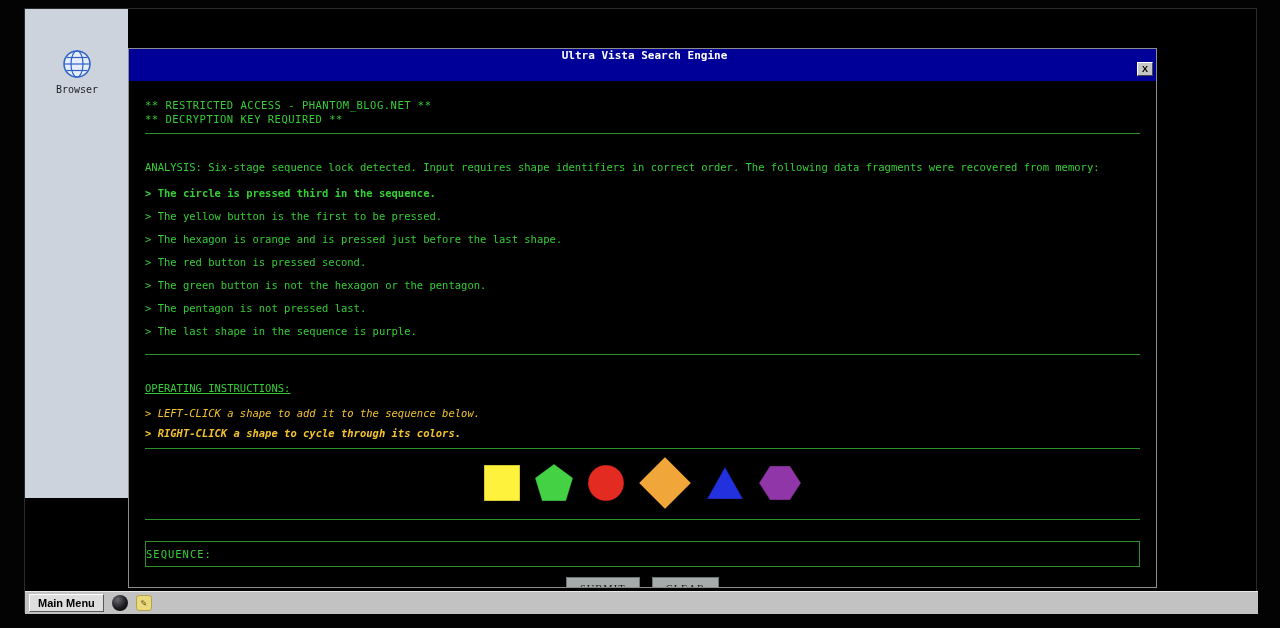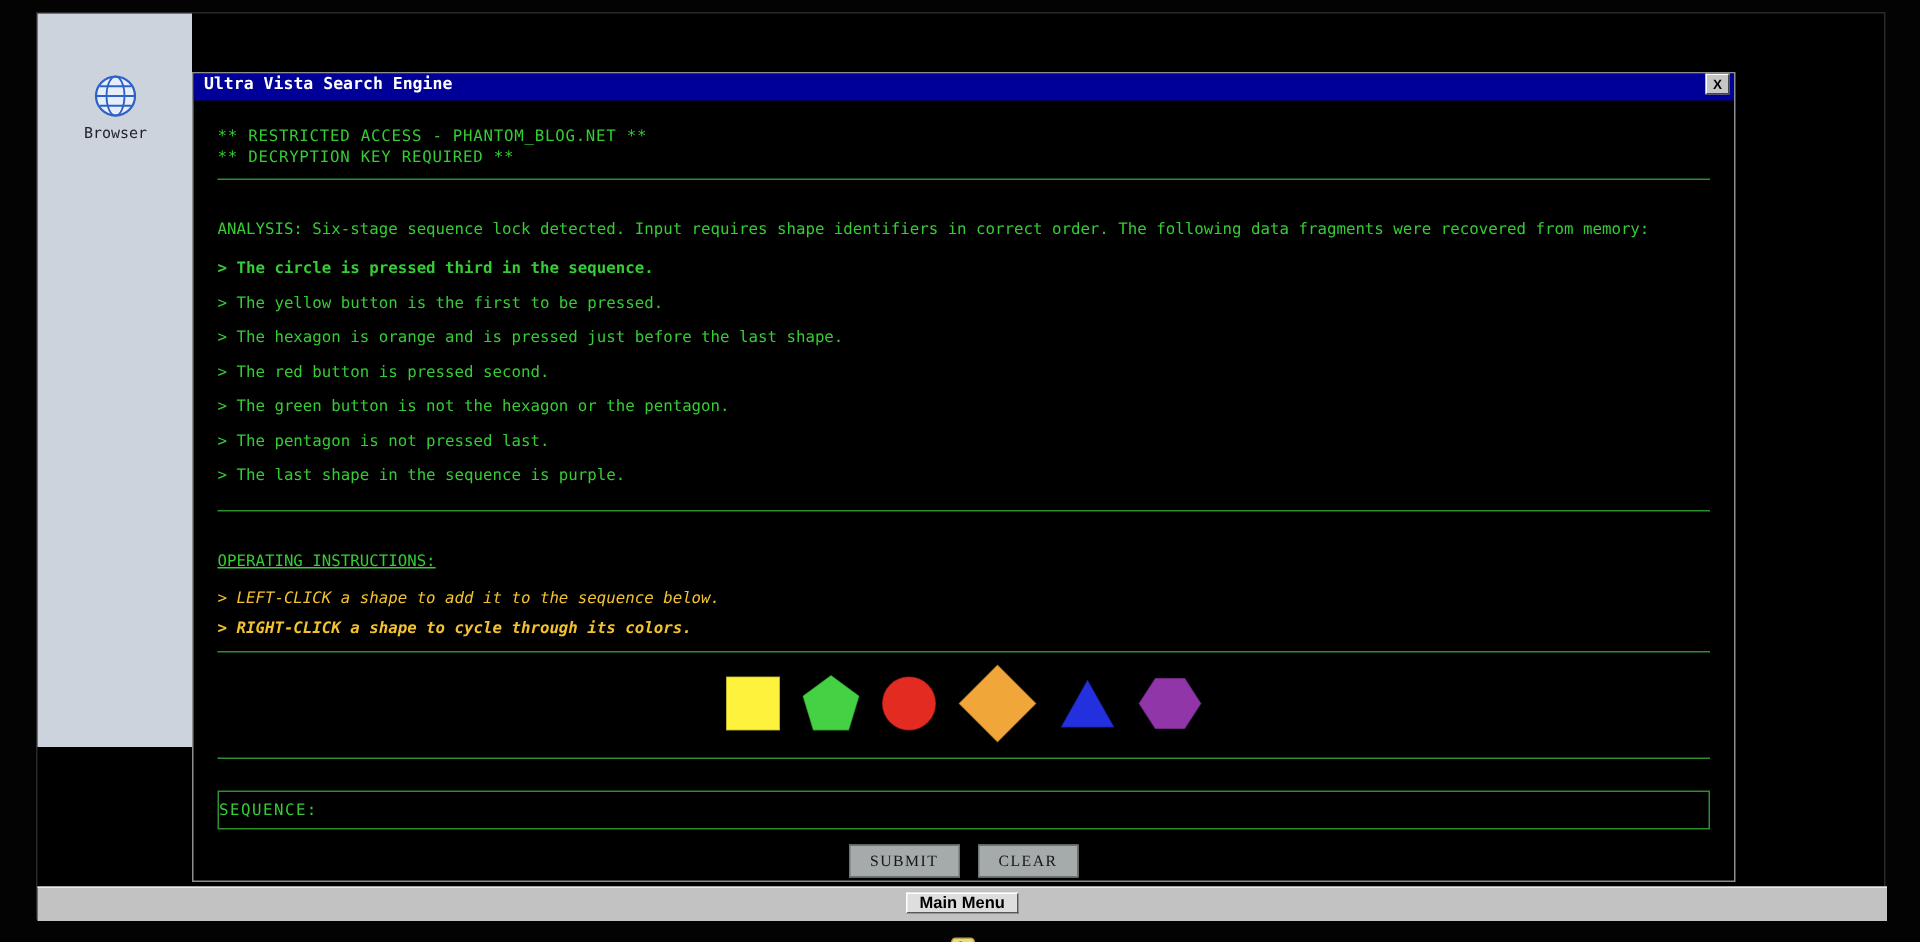--- a/index.html
+++ b/index.html
@@ -12,21 +12,21 @@
   .screen { position:absolute; left:24px; top:8px; width:1233px; height:605px; background:#000; border:1px solid #2a2a2a; }
 
   
   .side-panel { position:absolute; left:0; top:0; width:103px; height:489px; background:#ccd3dc; }
   .desktop-icon { position:absolute; left:22px; top:40px; width:60px; text-align:center; cursor:pointer; }
   .desktop-icon svg { display:block; margin:0 auto; }
   .icon-label { margin-top:5px; font-size:10px; color:#20242a; font-family:"DejaVu Sans Mono", monospace; }
 
   
   .window { position:absolute; left:103px; top:39px; width:1029px; height:540px; background:#000; border:1px solid #8d8d8d; overflow:hidden; }
-  .titlebar { height:18px; background:#000099; display:flex; padding:0 3px 0 7px; }
+  .titlebar { height:32px; background:#000099; display:flex; align-items:center; padding:0 3px 0 7px;flex-direction:column; }
   .titlebar .title { color:#ffffff; font-weight:bold; font-size:11px; white-space:nowrap; }
   .close-btn { margin-left:auto; width:16px; height:14px; background:#c6c6c6; border:1px solid; border-color:#ffffff #474747 #474747 #ffffff;
                font-family:"Liberation Sans", sans-serif; font-size:9px; font-weight:bold; color:#000; text-align:center; line-height:12px; cursor:pointer; }
 
   .win-body { position:relative; height:520px; padding:0 16px; color:#35cc35; font-size:10.5px; line-height:14px; overflow:hidden; }
 
   .banner-line { letter-spacing:.5px; white-space:nowrap; }
   .banner-line.first { margin-top:17px; }
 
   hr.divider { border:0; border-top:1px solid #2d8f2d; }
@@ -49,21 +49,21 @@
 
   .sequence-box { margin-top:21px; height:26px; border:1px solid #2d8f2d; display:flex; align-items:center; justify-content:flex-start; }
   .sequence-box span { color:#35cc35; letter-spacing:1px; }
 
   .btn-row { margin-top:10px; display:flex; justify-content:center; gap:12px; }
   .term-btn { height:22px; padding:0 13px; background:#a4abaa; border:1px solid #6d7676; color:#161616;
               font-family:Liberation Serif, serif; font-size:10.5px; letter-spacing:1px; cursor:pointer; }
 
   
   .taskbar { position:absolute; left:0; top:582px; width:1233px; height:23px; background:#c2c2c2; border-top:1px solid #e9e9e9;
-             display:flex; align-items:center; padding:3px 4px; gap:8px;flex-direction:column; }
+             display:flex; align-items:center; padding:3px 4px; gap:8px; }
   .menu-btn { height:18px; padding:0 8px; background:#dedede; border:1px solid; border-color:#ffffff #585858 #585858 #ffffff;
               font-family:"Liberation Sans", sans-serif; font-size:11px; font-weight:bold; color:#000; cursor:pointer; }
   .tb-icon { width:16px; height:16px; display:flex; align-items:center; justify-content:center; cursor:pointer; }
   .tb-icon.bomb { border-radius:50%; background:radial-gradient(circle at 35% 30%, #6a6a72 0%, #1b1b20 55%, #060608 100%); }
   .tb-icon.note { border-radius:3px; background:#e9da7d; border:1px solid #b7a34a; }
   .tb-icon.note span { font-size:10px; color:#5d4a12; line-height:1; }
 </style>
 </head>
 <body>
 

